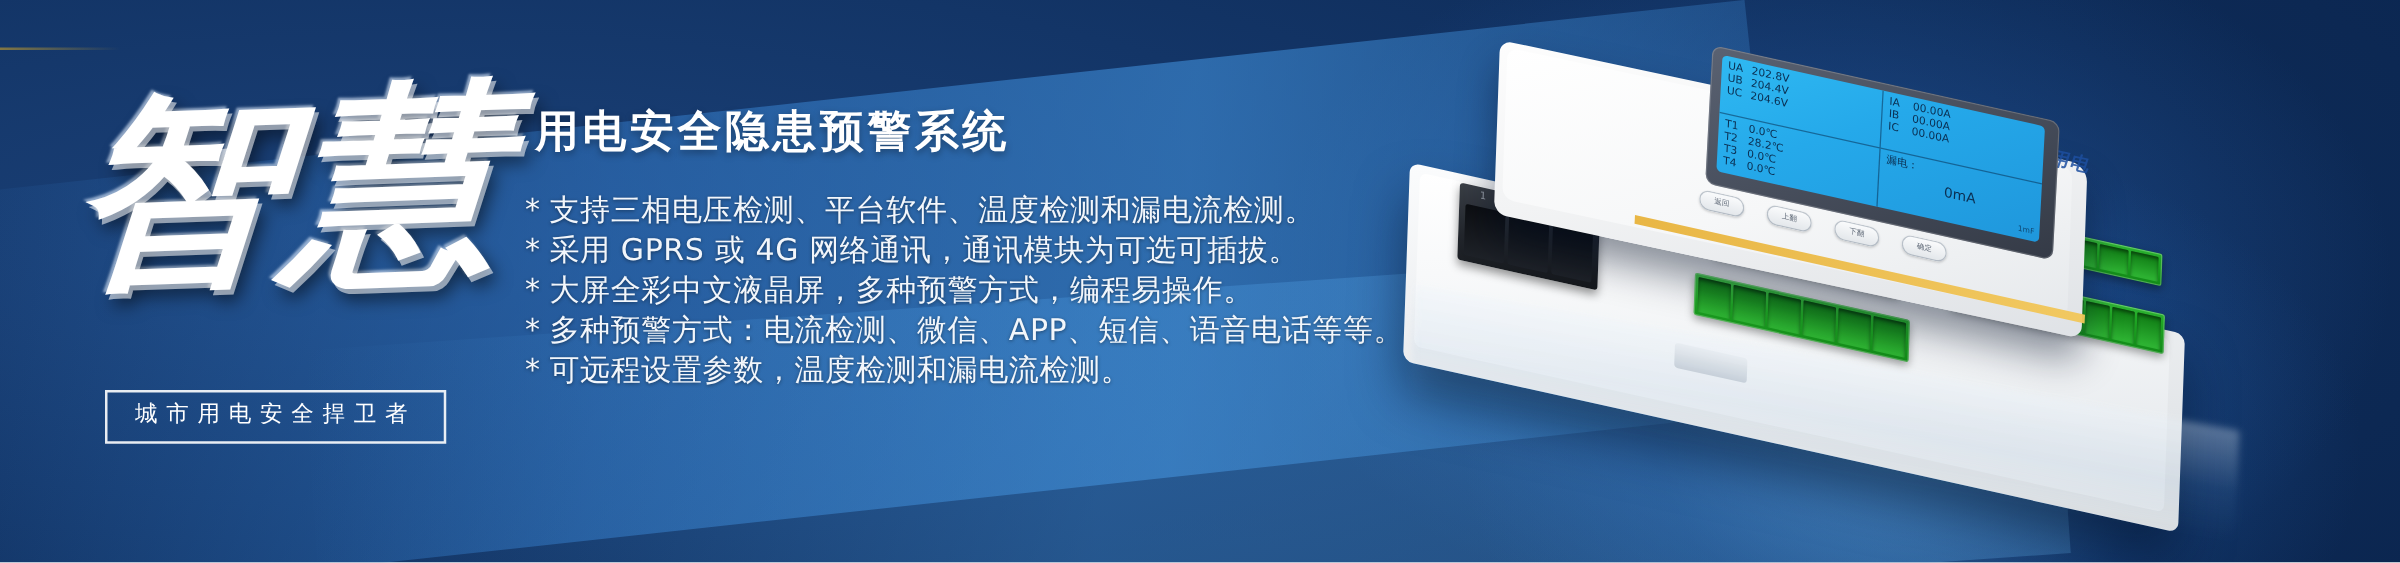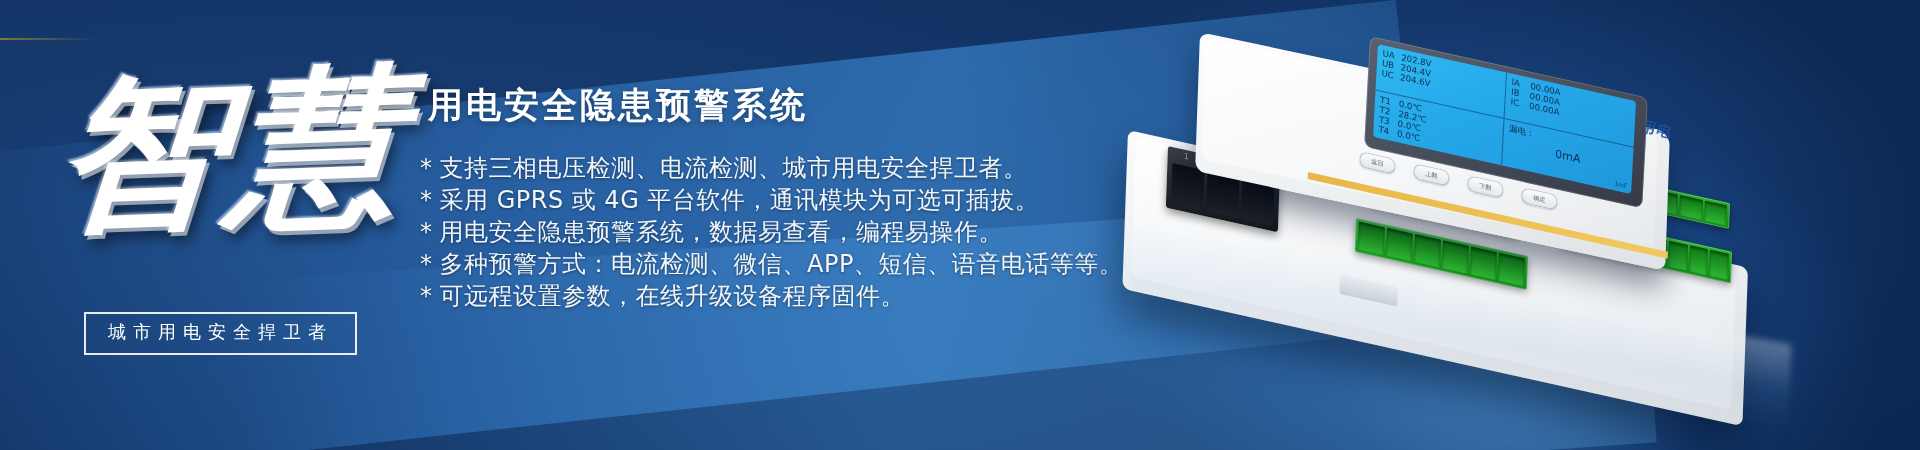--- a/index.html
+++ b/index.html
@@ -291,33 +291,33 @@
   <div class="topline"></div>
 
   <div class="calligraphy">智慧</div>
 
   <div class="badge">城市用电安全捍卫者</div>
 
   <div class="headline">用电安全隐患预警系统</div>
 
   <div class="bullets">
     <div class="bullet">
-      <span class="star">*</span><span>支持三相电压检测、电流检测、城市用电安全捍卫者。</span>
+      <span class="star">*</span><span>支持三相电压检测、平台软件、温度检测和漏电流检测。</span>
     </div>
     <div class="bullet">
-      <span class="star">*</span><span>采用 GPRS 或 4G 平台软件，通讯模块为可选可插拔。</span>
+      <span class="star">*</span><span>采用 GPRS 或 4G 网络通讯，通讯模块为可选可插拔。</span>
     </div>
     <div class="bullet">
-      <span class="star">*</span><span>用电安全隐患预警系统，数据易查看，编程易操作。</span>
+      <span class="star">*</span><span>大屏全彩中文液晶屏，多种预警方式，编程易操作。</span>
     </div>
     <div class="bullet">
       <span class="star">*</span><span>多种预警方式：电流检测、微信、APP、短信、语音电话等等。</span>
     </div>
     <div class="bullet">
-      <span class="star">*</span><span>可远程设置参数，在线升级设备程序固件。</span>
+      <span class="star">*</span><span>可远程设置参数，温度检测和漏电流检测。</span>
     </div>
   </div>
 
   <div class="device-stage">
 
     <div class="dev dev-bottom"></div>
     <div class="dev dev-bottom-face"></div>
 
     <div class="dev black-conn">
       <div class="num">

